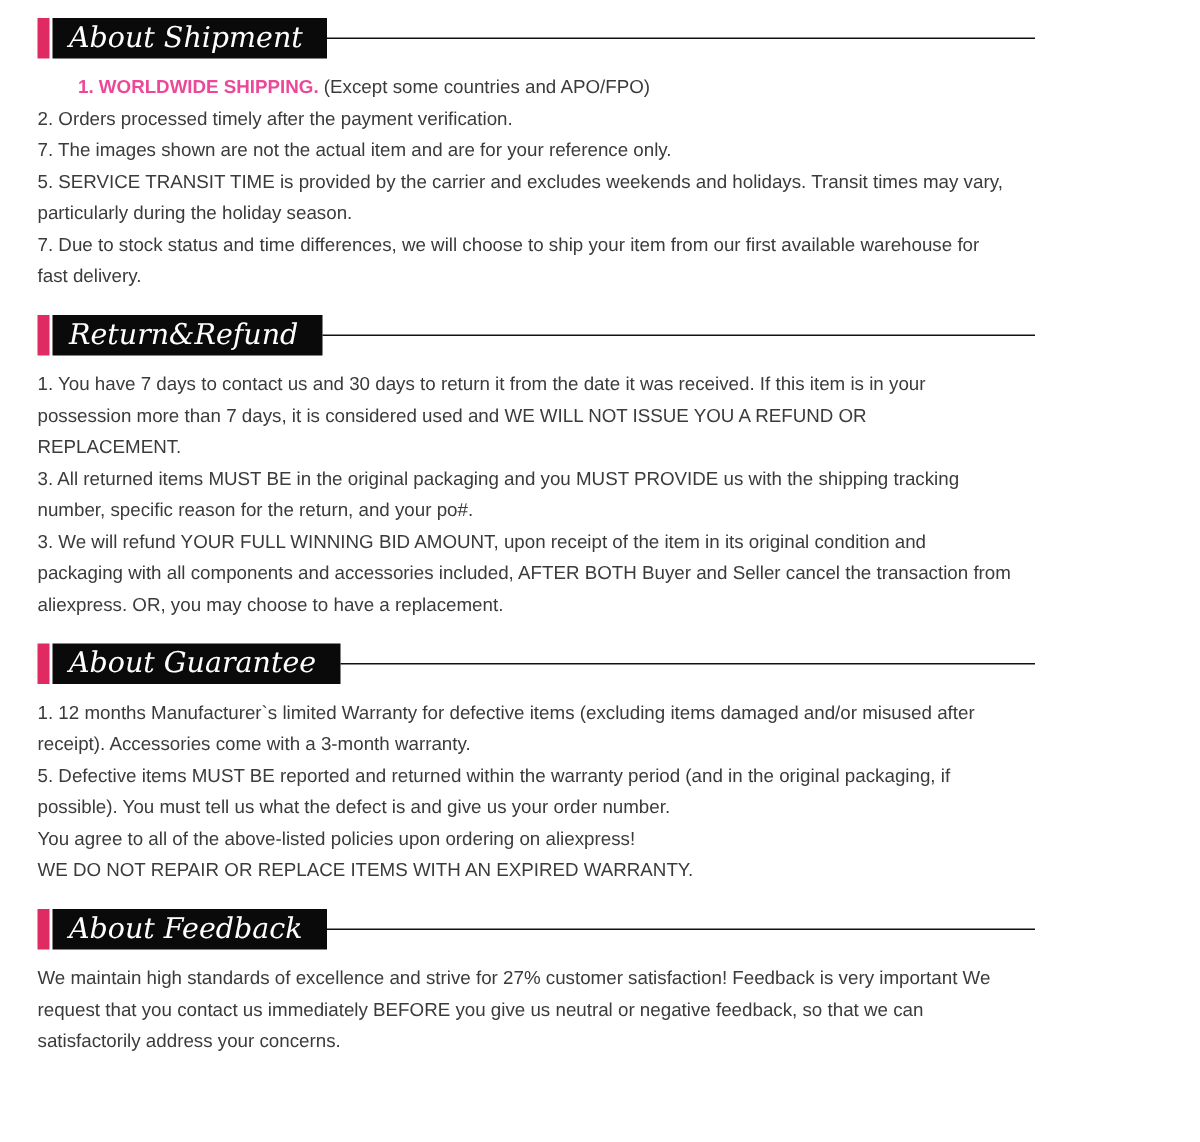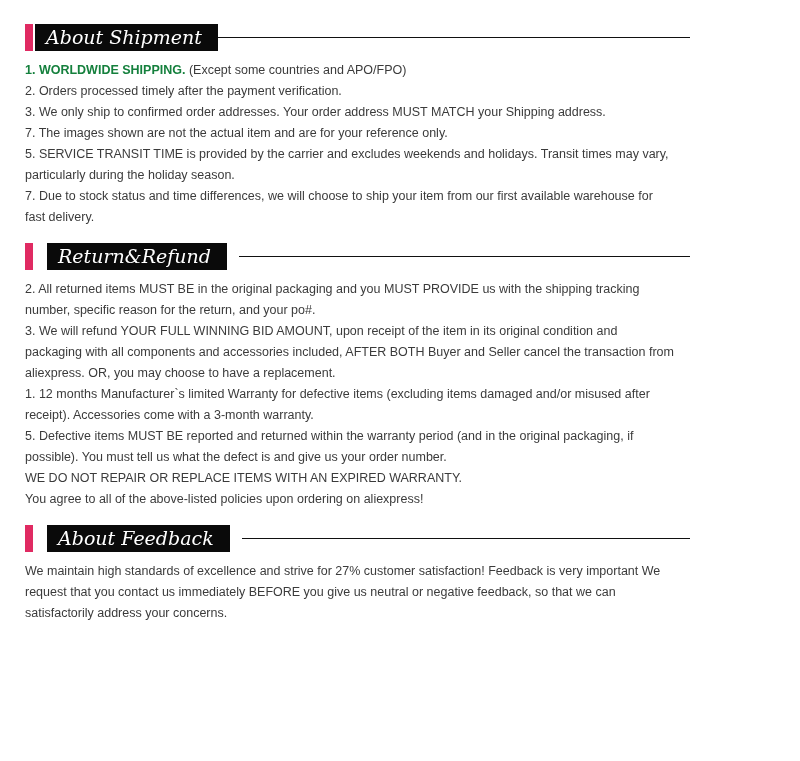--- a/index.html
+++ b/index.html
@@ -7,30 +7,30 @@
   body {
     width: 800px;
     height: 761px;
     font-family: "Liberation Sans", sans-serif;
     color: #3b3b3b;
     overflow: hidden;
   }
   .page {
     width: 700px;
     height: 761px;
-    padding: 24px 10px 0 25px;
+    padding: 12px 10px 0 25px;
   }
   .section { margin: 0; }
   .section-header {
     display: flex;
     align-items: center;
     height: 27px;
     margin: 0 0 9px 0;
   }
-  .section + .section .section-header { margin-top: 15px; gap: 12px; }
+  .section + .section .section-header { margin-top: 15px; }
   .accent-bar {
     width: 8px;
     height: 27px;
     background: #e02a62;
     margin-right: 2px;
     flex: 0 0 auto;
   }
   .header-box {
     background: #0a0a0a;
     color: #ffffff;
@@ -50,65 +50,72 @@
     background: #111111;
   }
   .section-body {
     padding-right: 15px;
   }
   .section-body p {
     font-size: 12.5px;
     line-height: 21px;
     color: #3b3b3b;
   }
-  .section-body p strong { font-weight: bold; color: #15803d; }
+  .section-body p strong { font-weight: bold; color: #ec4899; margin-left: 27px; }
 </style>
 </head>
 <body>
 
 <div class="page">
 
   <div class="section">
     <div class="section-header">
       <span class="accent-bar"></span>
       <span class="header-box">
         <span>About Shipment</span>
       </span>
       <span class="header-rule"></span>
     </div>
     <div class="section-body">
       <p><strong>1. WORLDWIDE SHIPPING.</strong><span> (Except some countries and APO/FPO)</span></p>
       <p>2. Orders processed timely after the payment verification.</p>
-      <p>3. We only ship to confirmed order addresses. Your order address MUST MATCH your Shipping address.</p>
       <p>7. The images shown are not the actual item and are for your reference only.</p>
       <p>5. SERVICE TRANSIT TIME is provided by the carrier and excludes weekends and holidays. Transit times may vary, particularly during the holiday season.</p>
       <p>7. Due to stock status and time differences, we will choose to ship your item from our first available warehouse for fast delivery.</p>
     </div>
   </div>
 
   <div class="section">
     <div class="section-header">
       <span class="accent-bar"></span>
       <span class="header-box">
         <span>Return&amp;Refund</span>
       </span>
       <span class="header-rule"></span>
     </div>
     <div class="section-body">
-      <p>2. All returned items MUST BE in the original packaging and you MUST PROVIDE us with the shipping tracking number, specific reason for the return, and your po#.</p>
+      <p>1. You have 7 days to contact us and 30 days to return it from the date it was received. If this item is in your possession more than 7 days, it is considered used and WE WILL NOT ISSUE YOU A REFUND OR REPLACEMENT.</p>
+      <p>3. All returned items MUST BE in the original packaging and you MUST PROVIDE us with the shipping tracking number, specific reason for the return, and your po#.</p>
       <p>3. We will refund YOUR FULL WINNING BID AMOUNT, upon receipt of the item in its original condition and packaging with all components and accessories included, AFTER BOTH Buyer and Seller cancel the transaction from aliexpress. OR, you may choose to have a replacement.</p>
     </div>
   </div>
 
   <div class="section">
+    <div class="section-header">
+      <span class="accent-bar"></span>
+      <span class="header-box">
+        <span>About Guarantee</span>
+      </span>
+      <span class="header-rule"></span>
+    </div>
     <div class="section-body">
       <p>1. 12 months Manufacturer`s limited Warranty for defective items (excluding items damaged and/or misused after receipt). Accessories come with a 3-month warranty.</p>
       <p>5. Defective items MUST BE reported and returned within the warranty period (and in the original packaging, if possible). You must tell us what the defect is and give us your order number.</p>
+      <p>You agree to all of the above-listed policies upon ordering on aliexpress!</p>
       <p>WE DO NOT REPAIR OR REPLACE ITEMS WITH AN EXPIRED WARRANTY.</p>
-      <p>You agree to all of the above-listed policies upon ordering on aliexpress!</p>
     </div>
   </div>
 
   <div class="section">
     <div class="section-header">
       <span class="accent-bar"></span>
       <span class="header-box">
         <span>About Feedback</span>
       </span>
       <span class="header-rule"></span>

